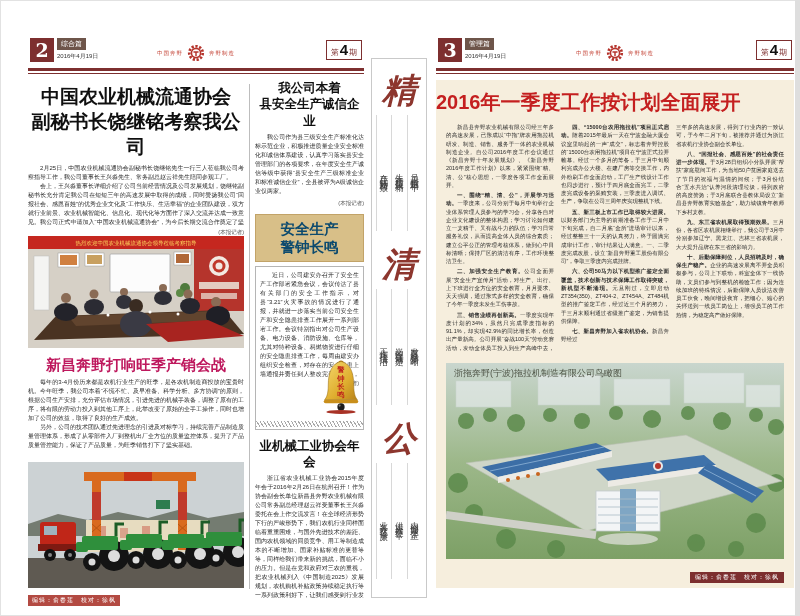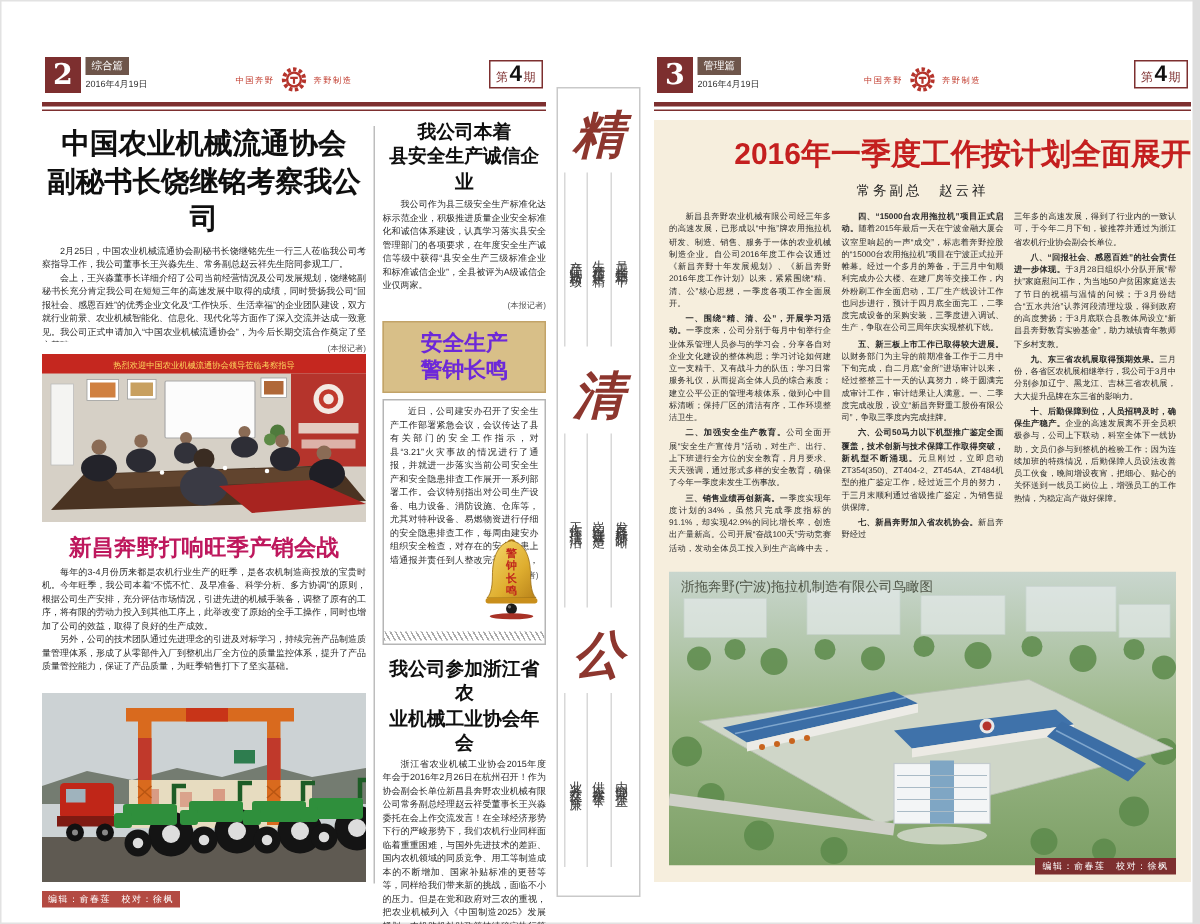--- a/index.html
+++ b/index.html
@@ -38,21 +38,21 @@
   .byline{text-align:right;font-size:5.5px;color:#555;margin-top:1px;}
   #bodyA1{height:64px;margin-top:5px;}
   #bodyA2{height:84px;}
   #bodyB1{height:66px;margin-top:4px;}
   #bodyB2{height:126px;margin-top:3px;}
   .photo{display:block;}
   .credit-left{display:inline-block;margin-top:4px;background:#b34a42;color:#fff;
                font-size:6px;padding:1px 4px;letter-spacing:1px;}
 
   
-  .alert-title{margin-top:7px;background:#d8bf88;border:1px solid #c2a368;color:#6d28d9;
+  .alert-title{margin-top:7px;background:#d8bf88;border:1px solid #c2a368;color:#0c4a6e;
                text-align:center;font-weight:bold;font-size:14.5px;line-height:1.25;padding:5px 0;}
   .alert-body{border:1px solid #b5b5b5;background:#fff;margin-top:4px;padding:4px 4px 10px;
               position:relative;height:148px;overflow:hidden;}
   .alert-body .body-text{height:108px;}
   .bell-wrap{position:absolute;right:2px;bottom:10px;}
   .hatch{position:absolute;left:0;bottom:2px;width:100%;height:6px;
          background:repeating-linear-gradient(60deg,#a9a9a9 0 1px,transparent 1px 3px);}
 
   
   #spine{position:absolute;left:371px;top:58px;width:56px;height:540px;background:#fff;
@@ -60,21 +60,21 @@
          flex-direction:column;justify-content:space-between;}
   .spine-group{text-align:center;}
   .spine-char{font-family:"DejaVu Serif",serif;font-style:italic;font-weight:bold;
               font-size:34px;line-height:1;color:#8d362e;}
   .spine-phrases{writing-mode:vertical-rl;height:116px;margin:8px auto 0;display:inline-block;}
   .spine-phrases span{display:block;font-size:8.5px;line-height:1.45;color:#3c3c3c;
                       letter-spacing:2px;padding:0 1px;border-left:1px solid #d8d8d8;}
 
   
   .panel{position:absolute;left:0;top:44px;right:0;bottom:12px;background:#f6eedd;overflow:hidden;}
-  .headline-red{color:#c41f1f;font-size:20px;font-weight:bold;text-align:right;margin-top:9px;}
+  .headline-red{color:#c41f1f;font-size:20px;font-weight:bold;text-align:left;margin-top:9px;}
   .subline{font-size:9px;text-align:center;color:#222;letter-spacing:2px;margin-top:5px;}
   .cols{display:flex;gap:7px;margin:7px 10px 0;height:228px;overflow:hidden;}
   .col{flex:1;font-size:5.5px;line-height:1.5;text-align:justify;color:#2a2a2a;overflow:hidden;}
   .col p{margin:0 0 2px;text-indent:2em;}
   .col p.cont{text-indent:0;}
   .lead{font-weight:bold;}
   .photo3-wrap{margin:12px 10px 0;position:relative;}
   .credit-bar{position:absolute;right:10px;bottom:5px;background:#7d2f2f;color:#fff;
               font-size:6px;padding:1px 5px;letter-spacing:1px;}
 </style>
@@ -251,21 +251,20 @@
             <text x="22" y="16" font-size="8" font-weight="bold" fill="#c0261c" text-anchor="middle">警</text>
             <text x="22" y="25" font-size="8" font-weight="bold" fill="#c0261c" text-anchor="middle">钟</text>
             <text x="22" y="34" font-size="8" font-weight="bold" fill="#c0261c" text-anchor="middle">长</text>
             <text x="22" y="43" font-size="8" font-weight="bold" fill="#c0261c" text-anchor="middle">鸣</text>
           </svg>
         </div>
         <div class="hatch"></div>
       </div>
 
       <div class="headline-m" style="margin-top:8px;">
-        <div>我公司参加浙江省农</div>
         <div>业机械工业协会年会</div>
       </div>
       <div class="body-text" id="bodyB2">
         <p>浙江省农业机械工业协会2015年度年会于2016年2月26日在杭州召开！作为协会副会长单位新昌县奔野农业机械有限公司常务副总经理赵云祥受董事长王兴淼委托在会上作交流发言！在全球经济形势下行的严峻形势下，我们农机行业同样面临着重重困难，与国外先进技术的差距、国内农机领域的同质竞争、用工等制造成本的不断增加、国家补贴标准的更替等等，同样给我们带来新的挑战，面临不小的压力。但是在党和政府对三农的重视，把农业机械列入《中国制造2025》发展规划，农机购机补贴政策持续稳定执行等一系列政策利好下，让我们感受到行业发展前景的广阔。我们有理由相信，通过我们所有农机人的团结奋斗，为实现我省农业机械制造强省，实现农业现代化、农机智能化的梦想而共同努力！</p>
       </div>
 
     </div>
   </div>
 
   <div id="spine">
@@ -317,21 +316,20 @@
       <div class="issue-box">
         <span class="issue-pre">第</span>
         <span class="issue-num">4</span>
         <span class="issue-suf">期</span>
       </div>
     </div>
     <div class="rule"></div>
 
     <div class="panel">
       <div class="headline-red">2016年一季度工作按计划全面展开</div>
-      <div class="subline">常务副总　赵云祥</div>
 
       <div class="cols">
         <div class="col">
           <p><span class="lead"></span><span>新昌县奔野农业机械有限公司经三年多的高速发展，已形成以“中拖”牌农用拖拉机研发、制造、销售、服务于一体的农业机械制造企业。自公司2016年度工作会议通过《新昌奔野十年发展规划》、《新昌奔野2016年度工作计划》以来，紧紧围绕“精、清、公”核心思想，一季度各项工作全面展开。</span></p>
           <p><span class="lead">一、围绕“精、清、公”，开展学习活动。</span><span>一季度来，公司分别于每月中旬举行企业体系管理人员参与的学习会，分享各自对企业文化建设的整体构思；学习讨论如何建立一支精干、又有战斗力的队伍；学习日常服务礼仪，从而提高全体人员的综合素质；建立公平公正的管理考核体系，做到心中目标清晰；保持厂区的清洁有序，工作环境整洁卫生。</span></p>
           <p><span class="lead">二、加强安全生产教育。</span><span>公司全面开展“安全生产宣传月”活动，对生产、出行、上下班进行全方位的安全教育，月月要求、天天强调，通过形式多样的安全教育，确保了今年一季度未发生工伤事故。</span></p>
           <p><span class="lead">三、销售业绩再创新高。</span><span>一季度实现年度计划的34%，虽然只完成季度指标的91.1%，却实现42.9%的同比增长率，创造出产量新高。公司开展“奋战100天”劳动竞赛活动，发动全体员工投入到生产高峰中去，加班加点，月产量再创历史新高。</span></p>
         </div>
         <div class="col">
           <p><span class="lead">四、“15000台农用拖拉机”项目正式启动。</span><span>随着2015年最后一天在宁波金融大厦会议室里响起的一声“成交”，标志着奔野控股的“15000台农用拖拉机”项目在宁波正式拉开帷幕。经过一个多月的筹备，于三月中旬顺利完成办公大楼、在建厂房等交接工作，内外粉刷工作全面启动，工厂生产线设计工作也同步进行，预计于四月底全面完工，二季度完成设备的采购安装，三季度进入调试、生产，争取在公司三周年庆实现整机下线。</span></p>

